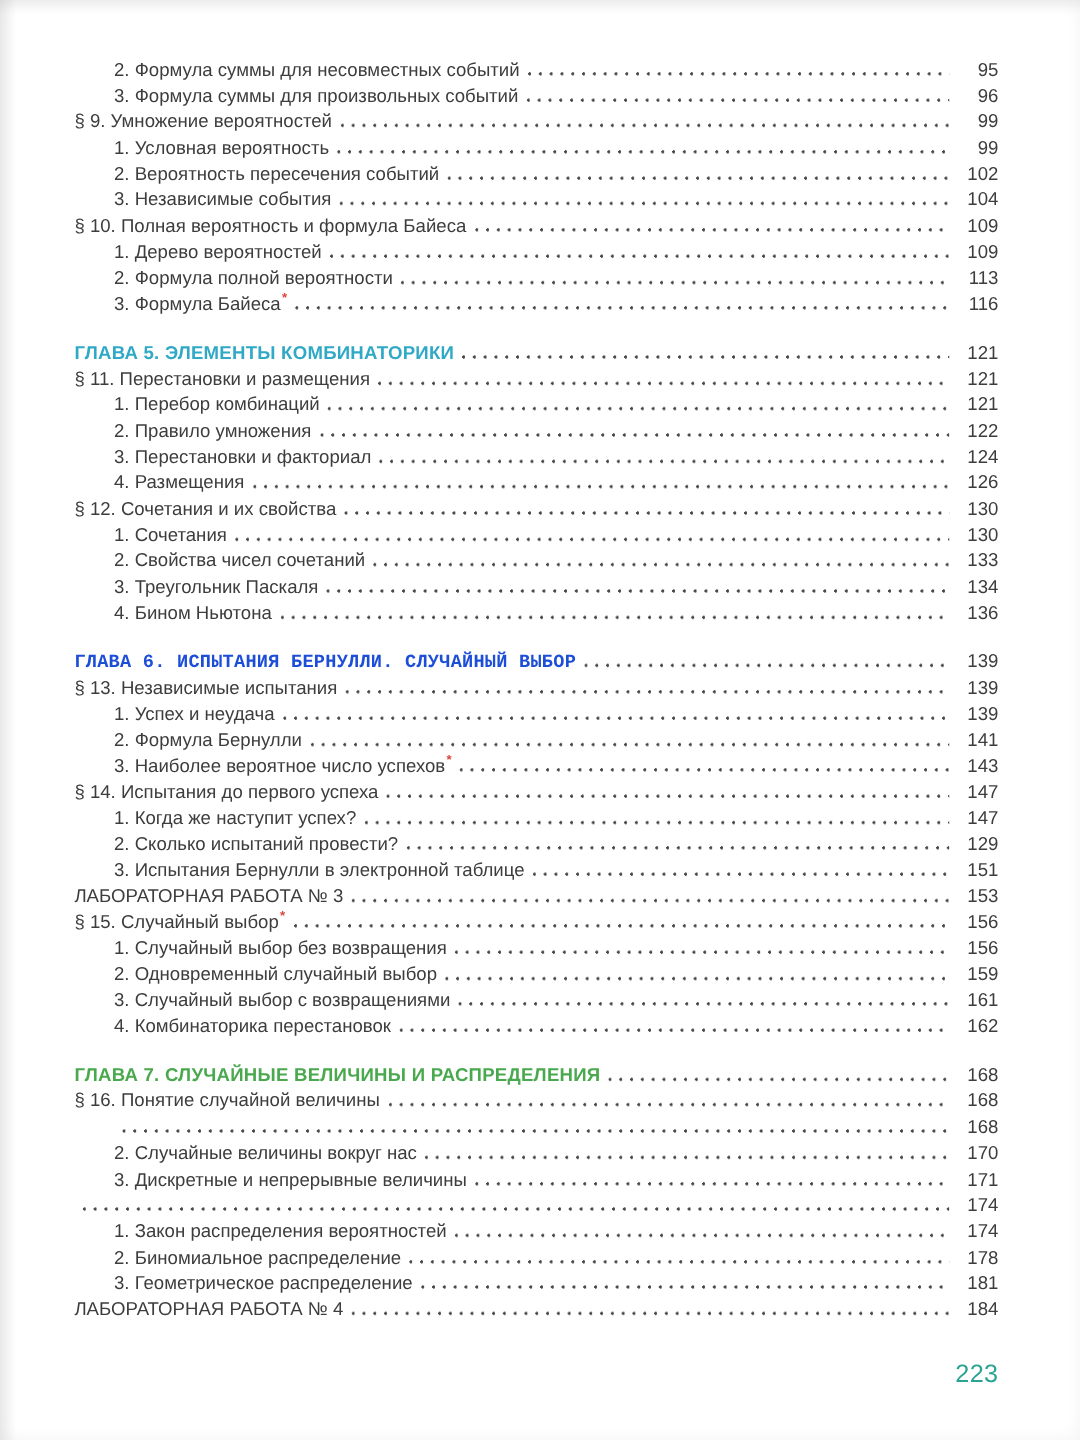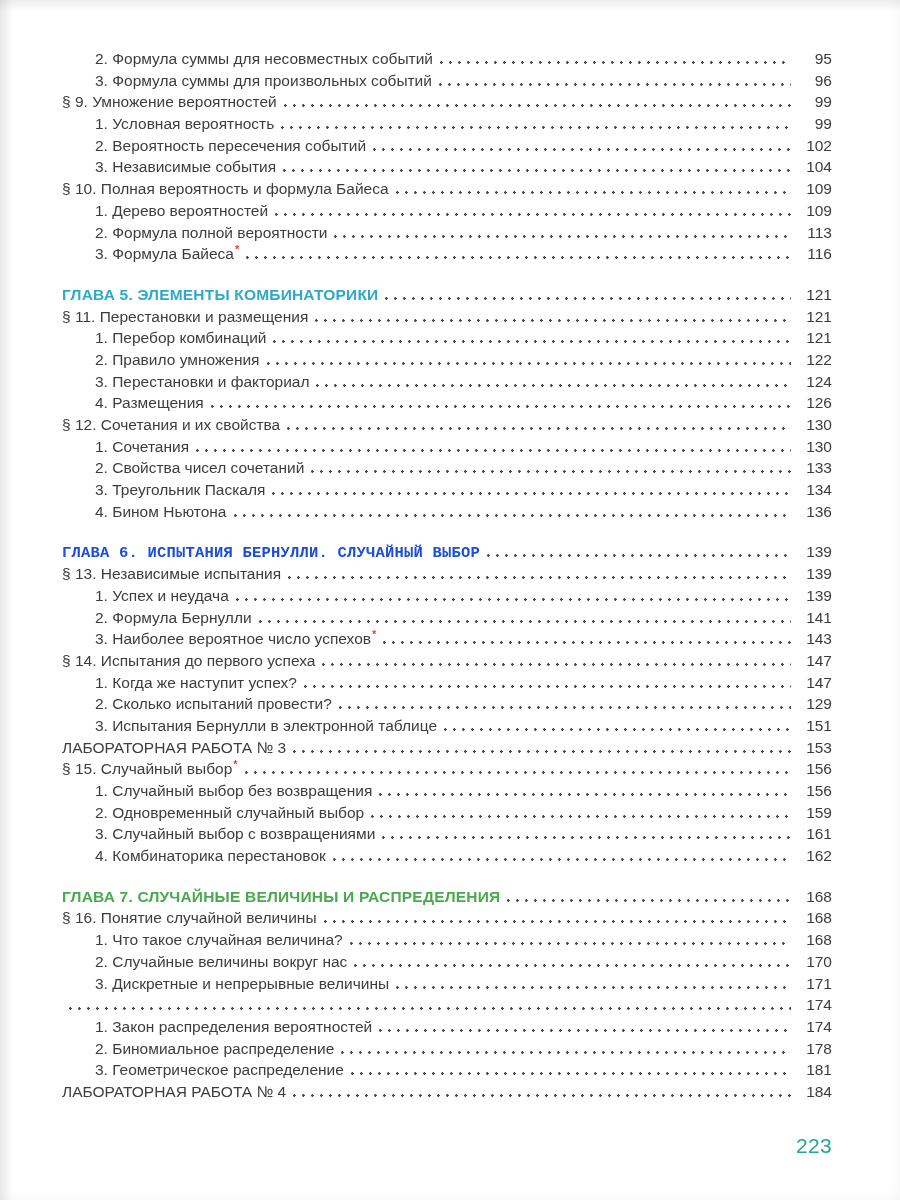--- a/index.html
+++ b/index.html
@@ -274,21 +274,20 @@
         <span class="label" style="color: rgb(74, 169, 78);">ГЛАВА 7. СЛУЧАЙНЫЕ ВЕЛИЧИНЫ И РАСПРЕДЕЛЕНИЯ</span>
         <span class="dots"></span>
         <span class="pagenum">168</span>
       </div>
       <div class="row">
         <span class="label">§ 16. Понятие случайной величины</span>
         <span class="dots"></span>
         <span class="pagenum">168</span>
       </div>
       <div class="row indent">
-        <span class="label">1. Что такое случайная величина?</span>
         <span class="dots"></span>
         <span class="pagenum">168</span>
       </div>
       <div class="row indent">
         <span class="label">2. Случайные величины вокруг нас</span>
         <span class="dots"></span>
         <span class="pagenum">170</span>
       </div>
       <div class="row indent">
         <span class="label">3. Дискретные и непрерывные величины</span>

